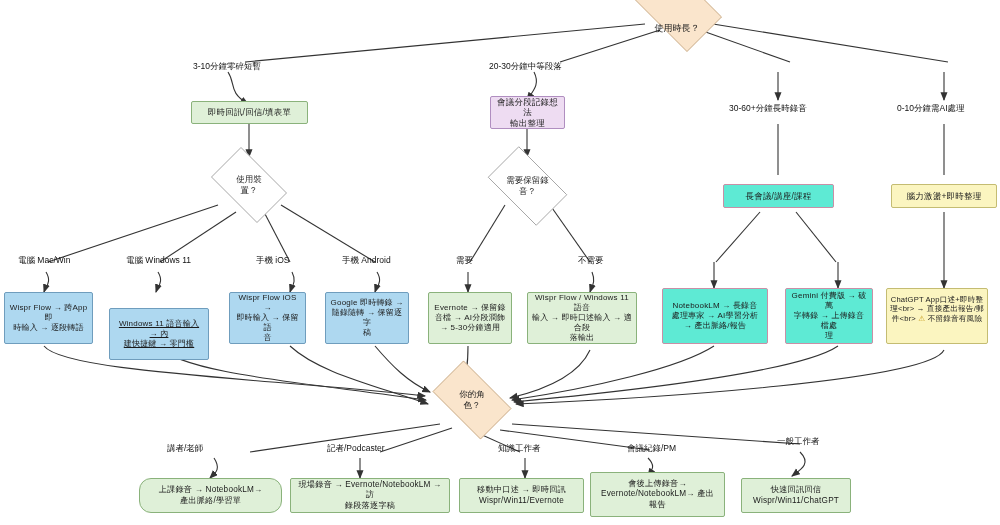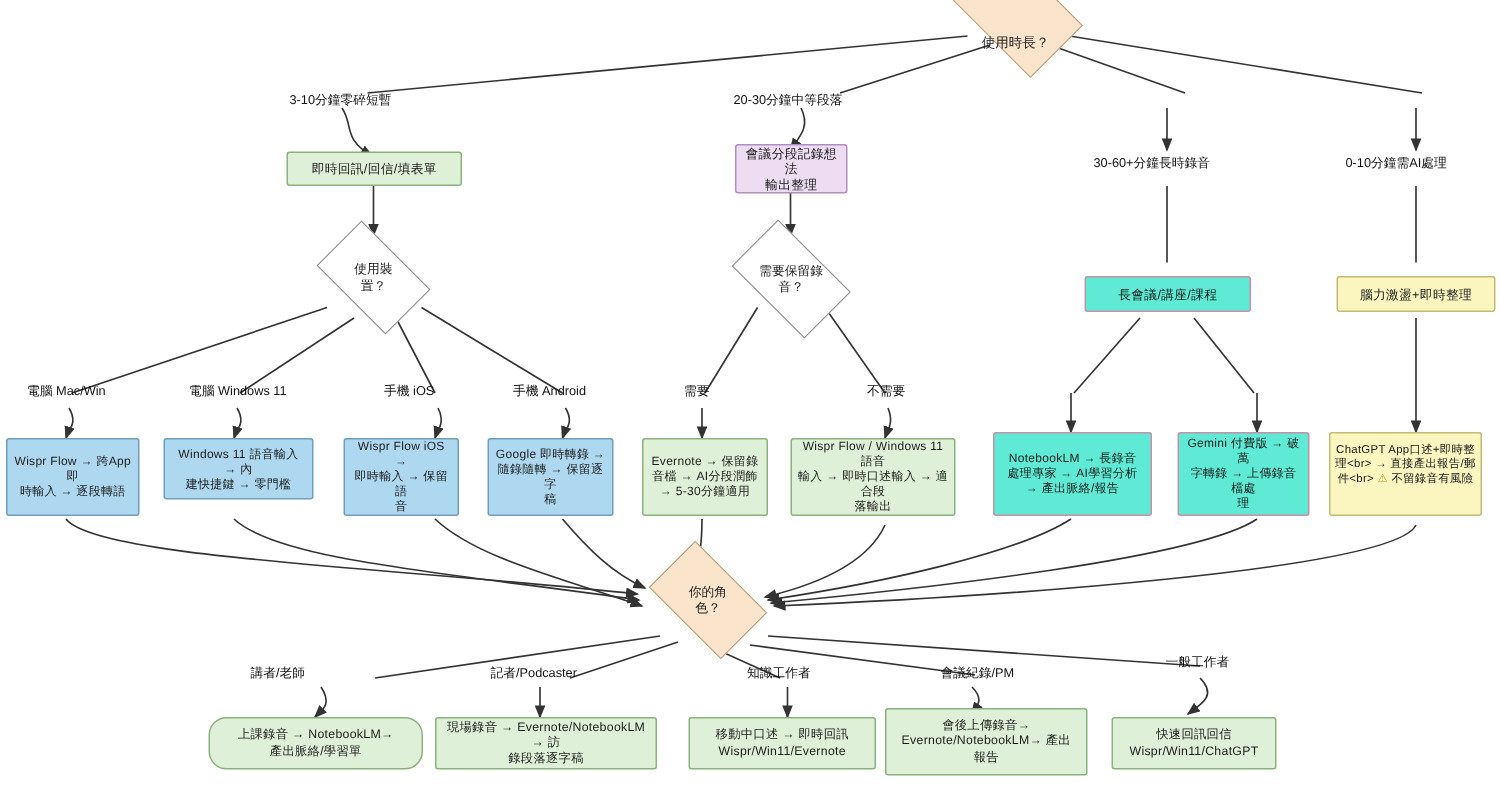--- a/index.html
+++ b/index.html
@@ -194,21 +194,21 @@
   <div class="edge-label" style="left:126px; top:256px; font-size:8.5px;">電腦 Windows 11</div>
   <div class="edge-label" style="left:256px; top:256px; font-size:8.5px;">手機 iOS</div>
   <div class="edge-label" style="left:342px; top:256px; font-size:8.5px;">手機 Android</div>
 
   <div class="edge-label" style="left:456px; top:256px; font-size:8.5px;">需要</div>
   <div class="edge-label" style="left:578px; top:256px; font-size:8.5px;">不需要</div>
 
   <div class="node box box-blue" style="left:4px; top:292px; width:89px; height:52px; font-size:8px; white-space:pre-line;">Wispr Flow → 跨App即
 時輸入 → 逐段轉語</div>
 
-  <div class="node box box-blue" style="left:109px; top:292px; width:100px; height:41px; font-size:8px; white-space:pre-line;">Windows 11 語音輸入 → 內
+  <div class="node box box-blue" style="left:109px; top:308px; width:100px; height:52px; font-size:8px; white-space:pre-line;text-decoration:underline;">Windows 11 語音輸入 → 內
 建快捷鍵 → 零門檻</div>
 
   <div class="node box box-blue" style="left:229px; top:292px; width:77px; height:52px; font-size:8px; white-space:pre-line;">Wispr Flow iOS →
 即時輸入 → 保留語
 音</div>
 
   <div class="node box box-blue" style="left:325px; top:292px; width:84px; height:52px; font-size:8px; white-space:pre-line;">Google 即時轉錄 →
 隨錄隨轉 → 保留逐字
 稿</div>
 
@@ -242,21 +242,21 @@
 
   <div class="edge-label" style="left:167px; top:444px; font-size:8.5px;">講者/老師</div>
   <div class="edge-label" style="left:327px; top:444px; font-size:8.5px;">記者/Podcaster</div>
   <div class="edge-label" style="left:498px; top:444px; font-size:8.5px;">知識工作者</div>
   <div class="edge-label" style="left:627px; top:444px; font-size:8.5px;">會議紀錄/PM</div>
   <div class="edge-label" style="left:777px; top:437px; font-size:8.5px;">一般工作者</div>
 
   <div class="node box box-green" style="left:139px; top:478px; width:143px; height:35px; font-size:8.2px; white-space:pre-line;border-radius:12px;">上課錄音 → NotebookLM→
 產出脈絡/學習單</div>
 
-  <div class="node box box-green" style="left:290px; top:478px; width:148px; height:35px; font-size:8.2px; white-space:pre-line;">現場錄音 → Evernote/NotebookLM → 訪
+  <div class="node box box-green" style="left:290px; top:478px; width:160px; height:35px; font-size:8.2px; white-space:pre-line;">現場錄音 → Evernote/NotebookLM → 訪
 錄段落逐字稿</div>
 
   <div class="node box box-green" style="left:459px; top:478px; width:125px; height:35px; font-size:8.2px; white-space:pre-line;">移動中口述 → 即時回訊
 Wispr/Win11/Evernote</div>
 
   <div class="node box box-green" style="left:590px; top:472px; width:135px; height:45px; font-size:8.2px; white-space:pre-line;">會後上傳錄音→
 Evernote/NotebookLM→ 產出
 報告</div>
 
   <div class="node box box-green" style="left:741px; top:478px; width:110px; height:35px; font-size:8.2px; white-space:pre-line;">快速回訊回信

